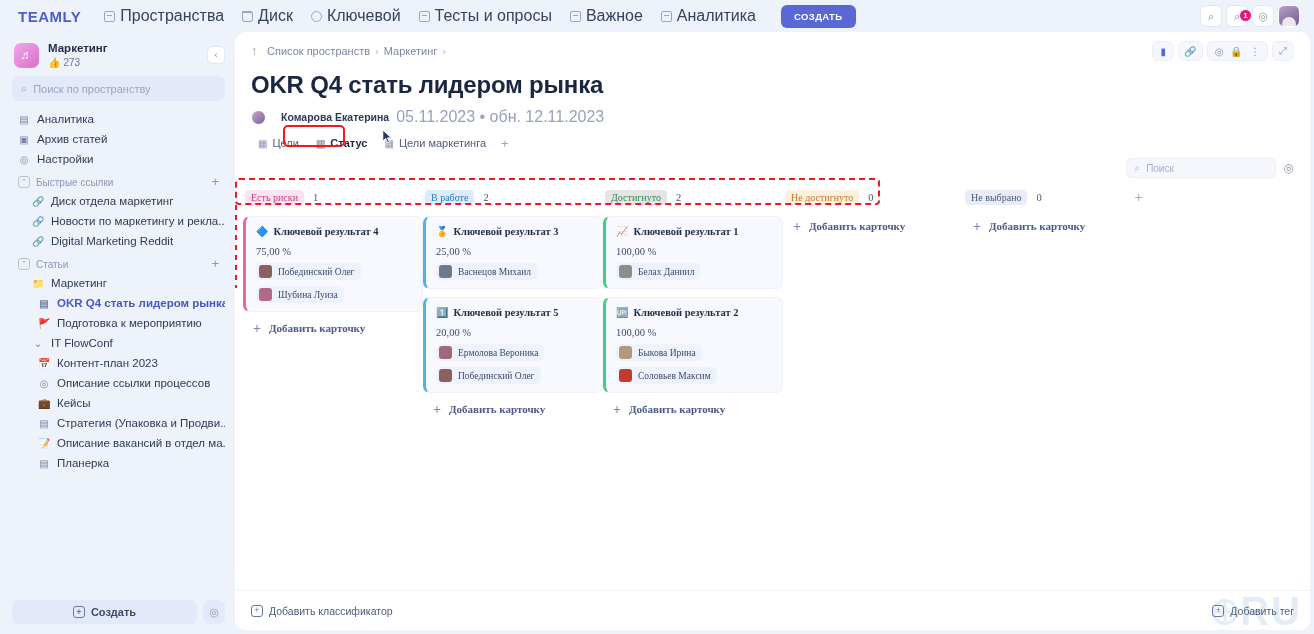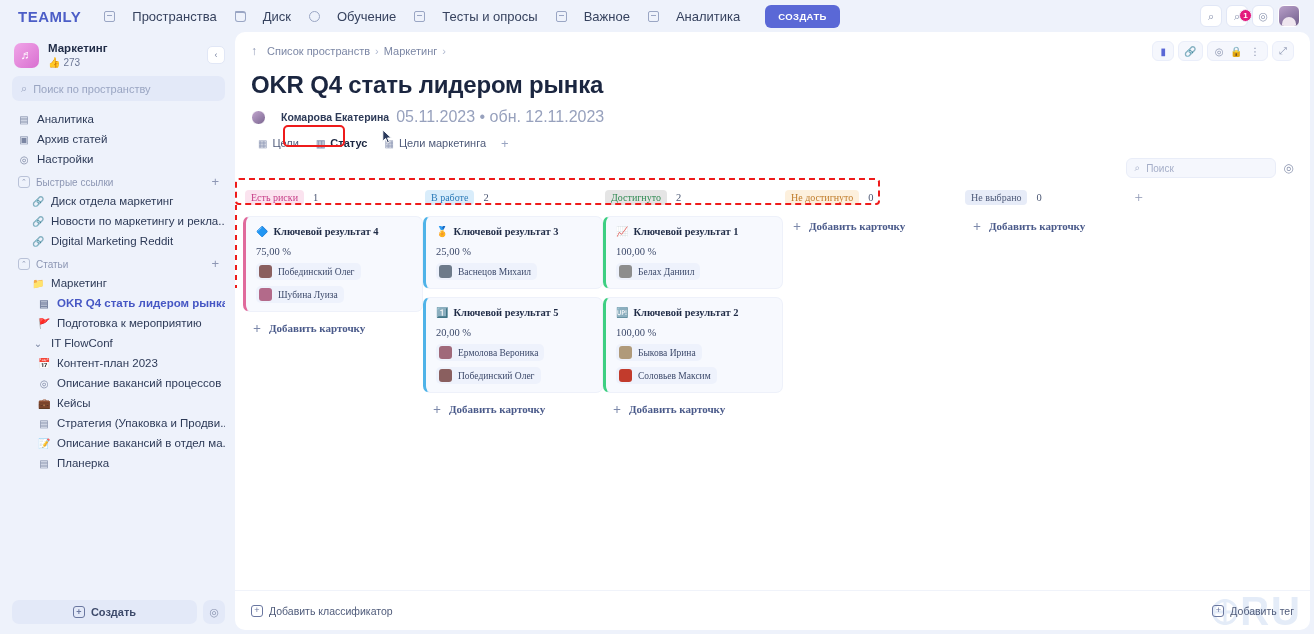--- a/index.html
+++ b/index.html
@@ -18,22 +18,22 @@
     display: flex; align-items: center;
     padding: 0 8px;
     gap: 0;
   }
   .logo {
     font-size: 15px; font-weight: 700; letter-spacing: .5px;
     color: #4c5ec7; margin: 0 14px 0 10px;
     font-family: "Liberation Sans", sans-serif;
   }
   .navitem {
-    display: flex; align-items: center; gap: 17px;
-    font-size: 13px; color: #36425e;
+    display: flex; align-items: center; gap: 5px;
+    font-size: 16px; color: #36425e;
     padding: 4px 9px; border-radius: 6px; cursor: pointer;
     white-space: nowrap;
   }
   .navicon {
     width: 11px; height: 11px; flex: 0 0 11px;
     border: 1px solid #9aa6c4; border-radius: 2px;
     display: inline-block; position: relative;
   }
   .navicon.round { border-radius: 50%; }
   .navicon.folder { border-radius: 1px 3px 3px 3px; border-top-width: 2px; }
@@ -295,21 +295,21 @@
       <div class="navitem">
         <span class="navicon"></span>
         <span>Пространства</span>
       </div>
       <div class="navitem">
         <span class="navicon folder"></span>
         <span>Диск</span>
       </div>
       <div class="navitem">
         <span class="navicon round"></span>
-        <span>Обучение</span>
+        <span>Ключевой</span>
       </div>
       <div class="navitem">
         <span class="navicon"></span>
         <span>Тесты и опросы</span>
       </div>
       <div class="navitem">
         <span class="navicon"></span>
         <span>Важное</span>
       </div>
       <div class="navitem">
@@ -405,21 +405,21 @@
           <div class="sb-item indent ">
             <span class="sb-ico">⌄</span>
             <span>IT FlowConf</span>
           </div>
           <div class="sb-item indent2 ">
             <span class="sb-ico">📅</span>
             <span>Контент-план 2023</span>
           </div>
           <div class="sb-item indent2 ">
             <span class="sb-ico">◎</span>
-            <span>Описание вакансий процессов</span>
+            <span>Описание ссылки процессов</span>
           </div>
           <div class="sb-item indent2 ">
             <span class="sb-ico">💼</span>
             <span>Кейсы</span>
           </div>
           <div class="sb-item indent2 ">
             <span class="sb-ico">▤</span>
             <span>Стратегия (Упаковка и Продви...</span>
           </div>
           <div class="sb-item indent2 ">

